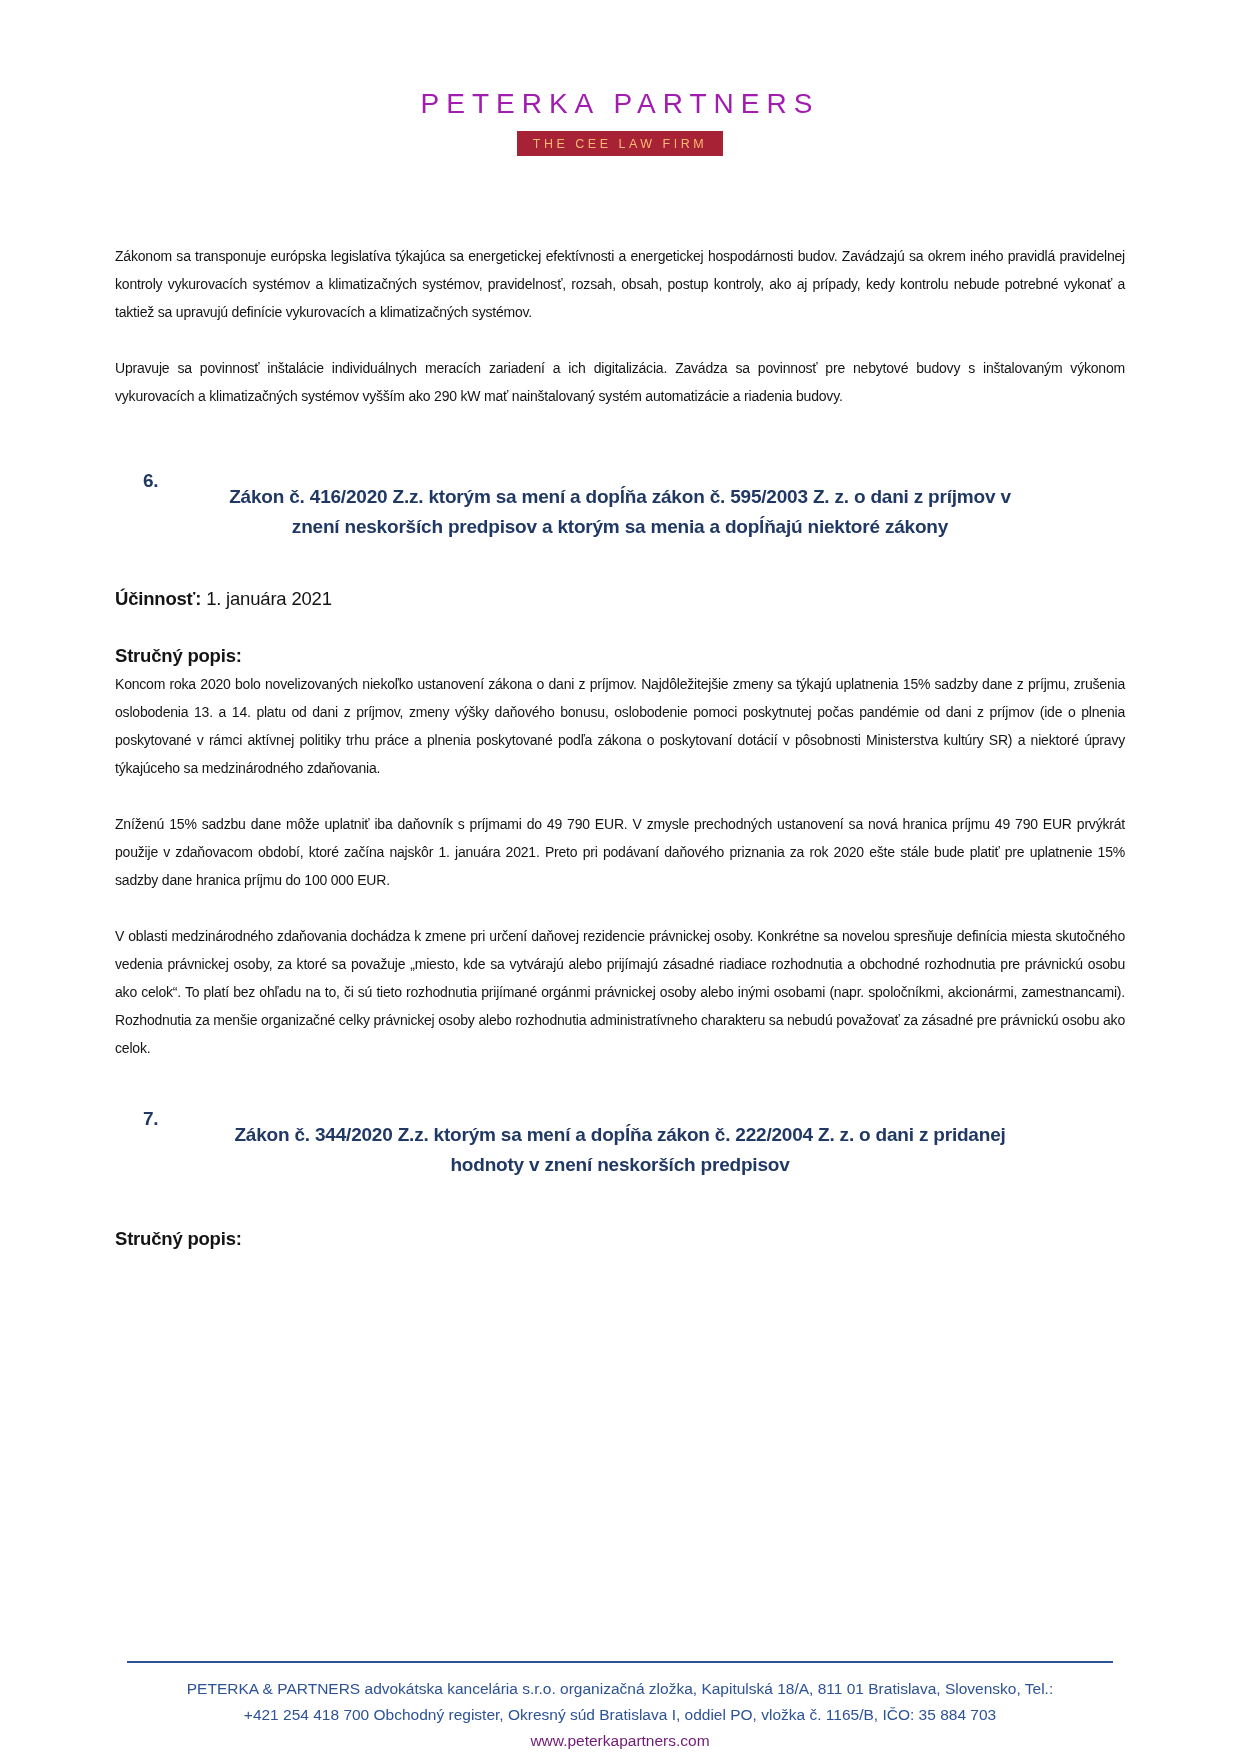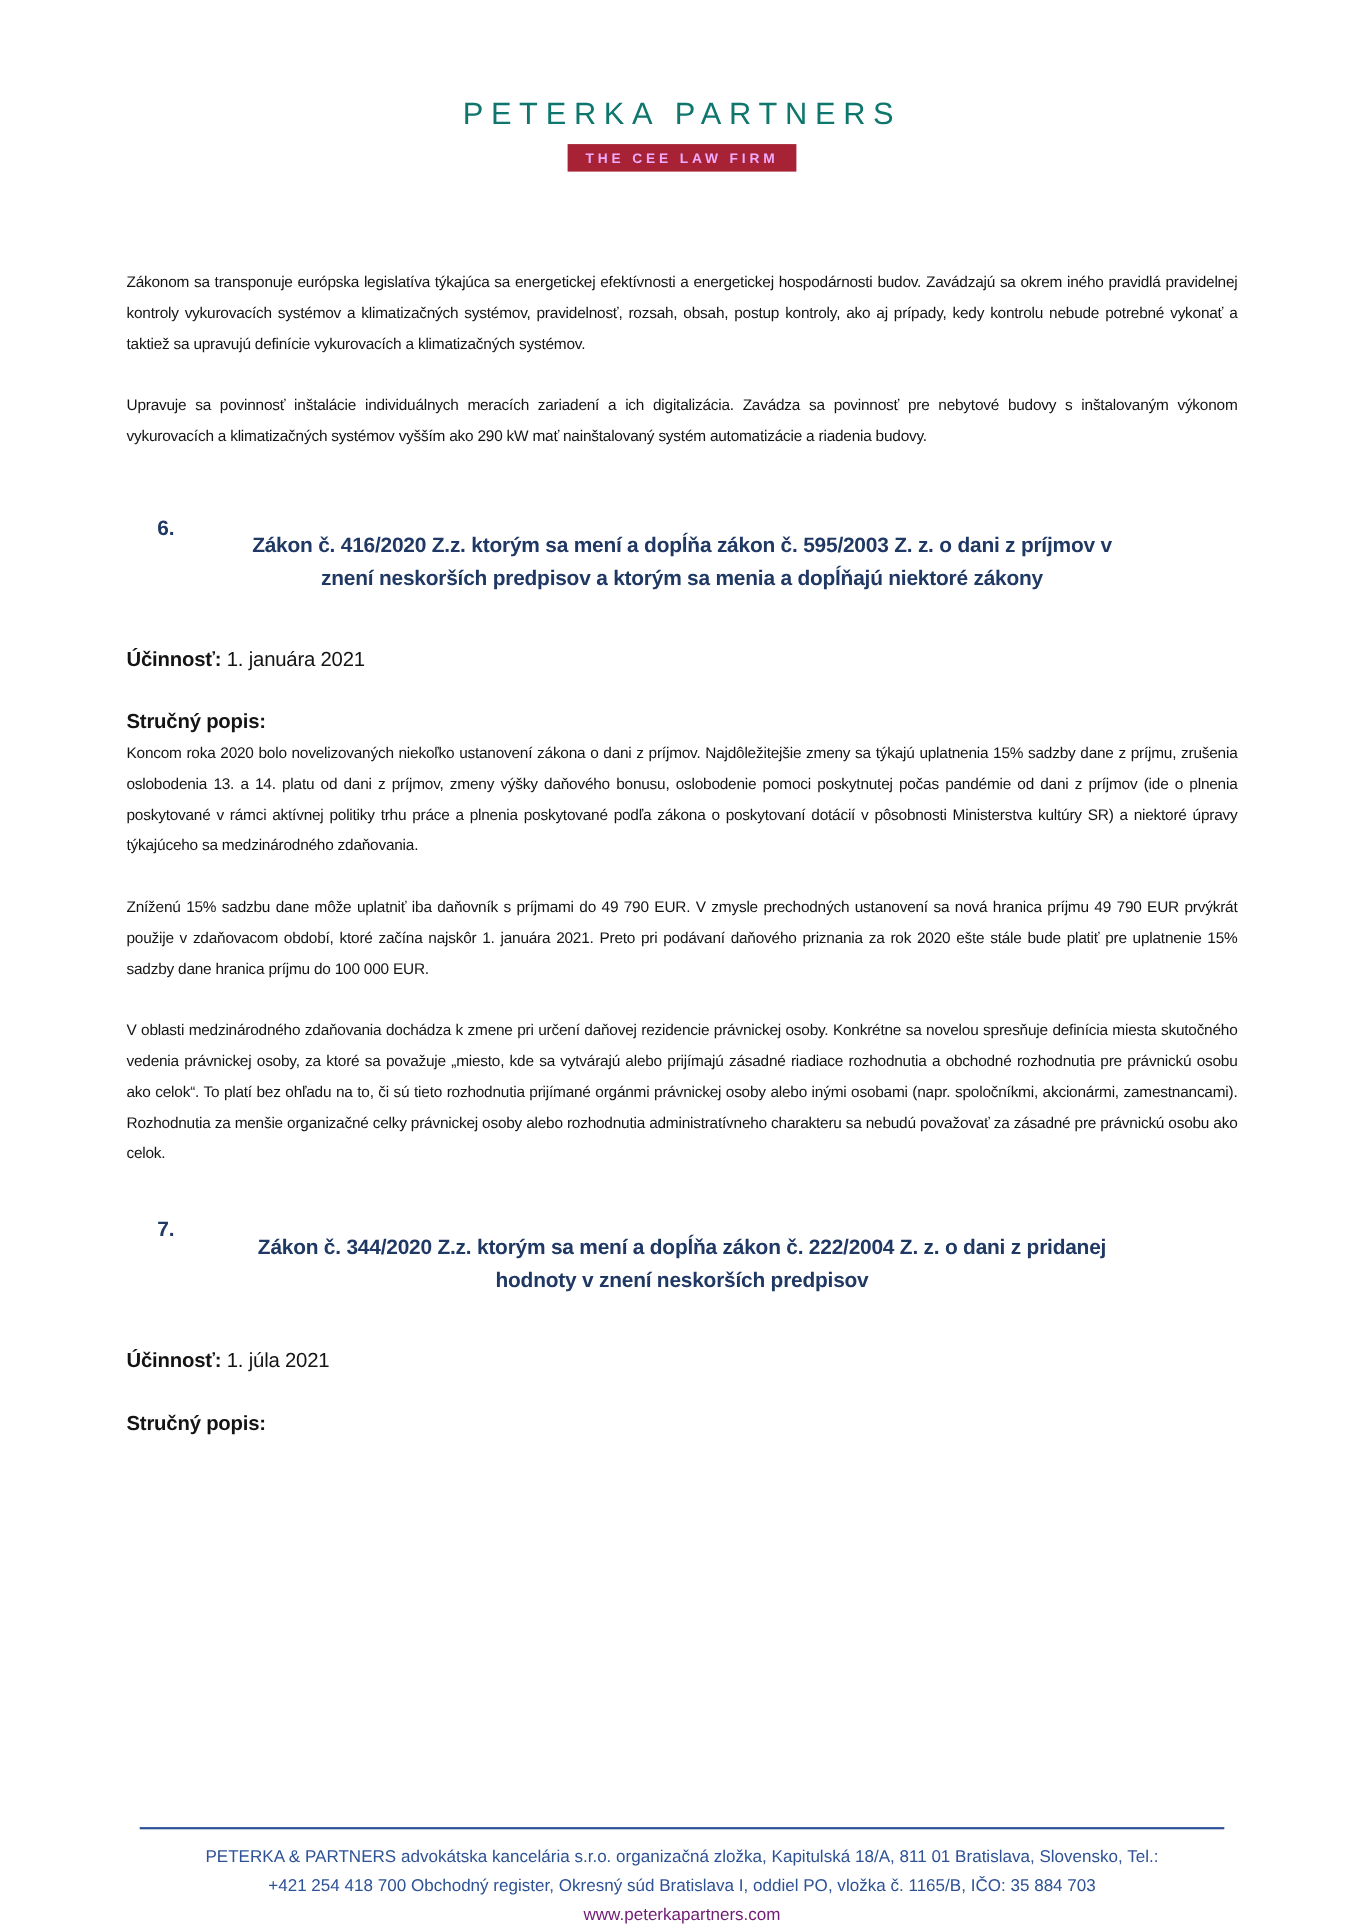--- a/index.html
+++ b/index.html
@@ -6,27 +6,27 @@
   .page {
     width:1240px; height:1754px; margin:0 auto; background:#ffffff;
     box-sizing:border-box; display:flex; flex-direction:column;
     font-family:"Liberation Sans","DejaVu Sans",sans-serif; color:#141414;
     overflow:hidden;
   }
   .content { padding:0 115px; display:flex; flex-direction:column; flex:1; }
   
   .masthead { text-align:center; padding-top:88px; }
   .brand {
-    color:#0f766e; font-size:28px; letter-spacing:7px; font-weight:400;
+    color:#a21caf; font-size:28px; letter-spacing:7px; font-weight:400;
     white-space:nowrap;
   }
   .tagline-box {
-    display:inline-block; background:#a62234; color:#f0abfc;
+    display:inline-block; background:#a62234; color:#fdba74;
     margin-top:11px; padding:6px 16px 5px 16px;
-    font-size:12.5px; font-weight:bold; letter-spacing:3.5px; white-space:nowrap;
+    font-size:12.5px; font-weight:normal; letter-spacing:3.5px; white-space:nowrap;
   }
   
   .bodytext {
     font-size:14px; line-height:28px; letter-spacing:-0.2px;
     text-align:justify; margin:0;
   }
   .mt-intro { margin-top:86px; }
   .mt-para  { margin-top:28px; }
   
   .section-heading {
@@ -76,21 +76,20 @@
 
     <p class="bodytext">Koncom roka 2020 bolo novelizovaných niekoľko ustanovení zákona o dani z príjmov. Najdôležitejšie zmeny sa týkajú uplatnenia 15% sadzby dane z príjmu, zrušenia oslobodenia 13. a 14. platu od dani z príjmov, zmeny výšky daňového bonusu, oslobodenie pomoci poskytnutej počas pandémie od dani z príjmov (ide o plnenia poskytované v rámci aktívnej politiky trhu práce a plnenia poskytované podľa zákona o poskytovaní dotácií v pôsobnosti Ministerstva kultúry SR) a niektoré úpravy týkajúceho sa medzinárodného zdaňovania.</p>
     <p class="bodytext mt-para">Zníženú 15% sadzbu dane môže uplatniť iba daňovník s príjmami do 49 790 EUR. V zmysle prechodných ustanovení sa nová hranica príjmu 49 790 EUR prvýkrát použije v zdaňovacom období, ktoré začína najskôr 1. januára 2021. Preto pri podávaní daňového priznania za rok 2020 ešte stále bude platiť pre uplatnenie 15% sadzby dane hranica príjmu do 100 000 EUR.</p>
     <p class="bodytext mt-para">V oblasti medzinárodného zdaňovania dochádza k zmene pri určení daňovej rezidencie právnickej osoby. Konkrétne sa novelou spresňuje definícia miesta skutočného vedenia právnickej osoby, za ktoré sa považuje „miesto, kde sa vytvárajú alebo prijímajú zásadné riadiace rozhodnutia a obchodné rozhodnutia pre právnickú osobu ako celok“. To platí bez ohľadu na to, či sú tieto rozhodnutia prijímané orgánmi právnickej osoby alebo inými osobami (napr. spoločníkmi, akcionármi, zamestnancami). Rozhodnutia za menšie organizačné celky právnickej osoby alebo rozhodnutia administratívneho charakteru sa nebudú považovať za zásadné pre právnickú osobu ako celok.</p>
 
     <div class="section-heading second">
       <span class="sec-num">7.</span>
       <div class="sec-title">Zákon č. 344/2020 Z.z. ktorým sa mení a dopĺňa zákon č. 222/2004 Z. z. o dani z pridanej hodnoty v znení neskorších predpisov</div>
     </div>
 
-    <p class="center-line mt-eff"><strong>Účinnosť:</strong> <span>1. júla 2021</span></p>
 
     <p class="center-line bold mt-sum">Stručný popis:</p>
 
     <div class="footer">
       <div class="footer-rule"></div>
       <div class="footer-lines">
         <div>PETERKA &amp; PARTNERS advokátska kancelária s.r.o. organizačná zložka, Kapitulská 18/A, 811 01 Bratislava, Slovensko, Tel.:</div>
         <div>+421 254 418 700 Obchodný register, Okresný súd Bratislava I, oddiel PO, vložka č. 1165/B, IČO: 35 884 703</div>
         <div><a href="#">www.peterkapartners.com</a></div>
       </div>

